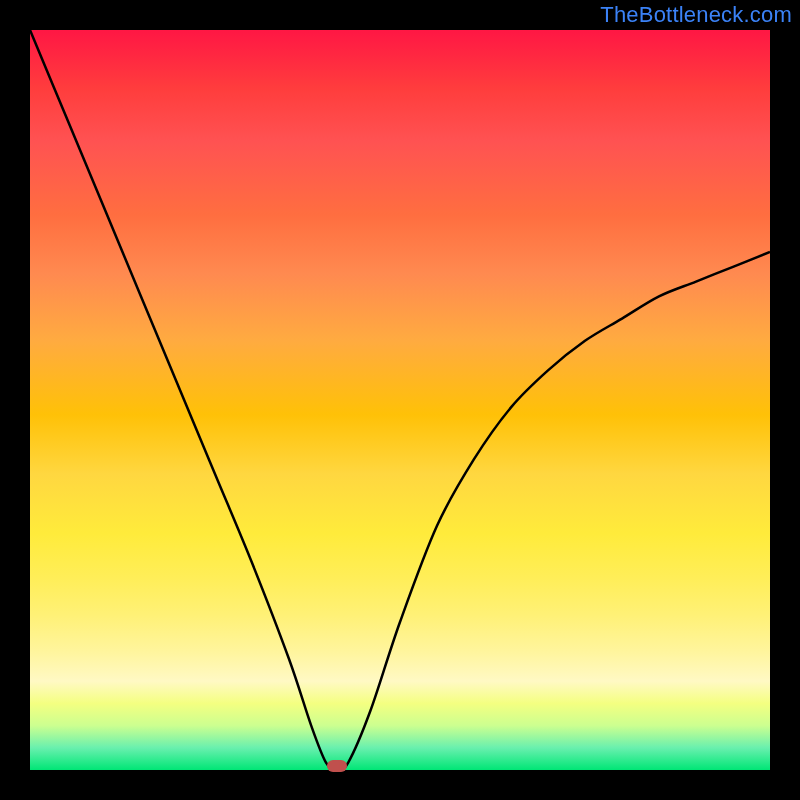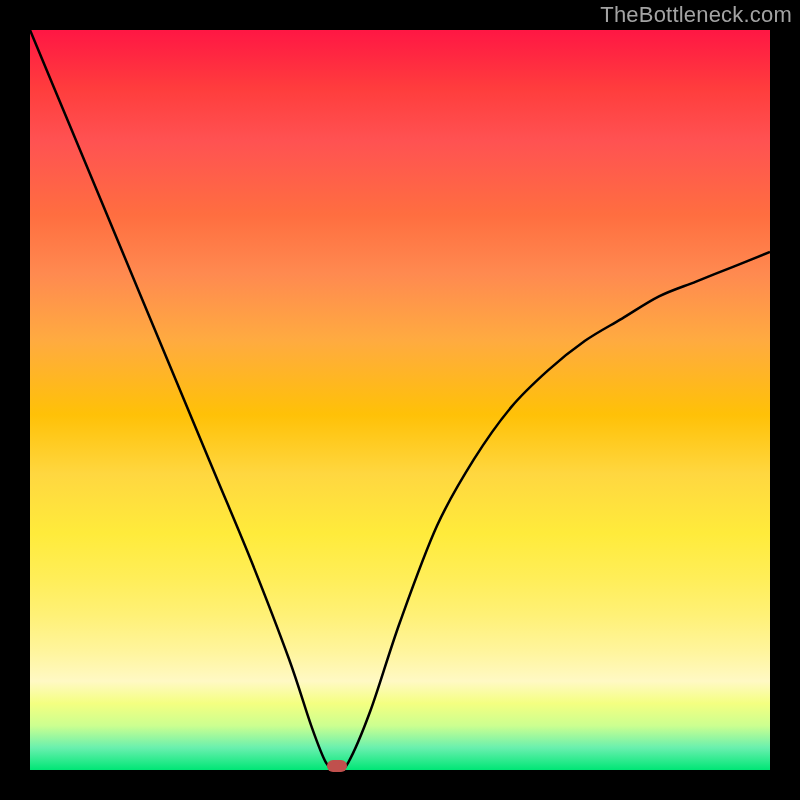--- a/index.html
+++ b/index.html
@@ -8,21 +8,21 @@
     height: 800px;
     background: #000;
     position: relative;
     font-family: Arial, sans-serif;
     overflow: hidden;
   }
   .watermark {
     position: absolute;
     top: 2px;
     right: 8px;
-    color: #a3a3a3;
+    color: #3b82f6;
     font-size: 22px;
     font-weight: 500;
     z-index: 10;
     letter-spacing: 0.2px;
   }
   .plot-area {
     position: absolute;
     left: 30px;
     top: 30px;
     width: 740px;

